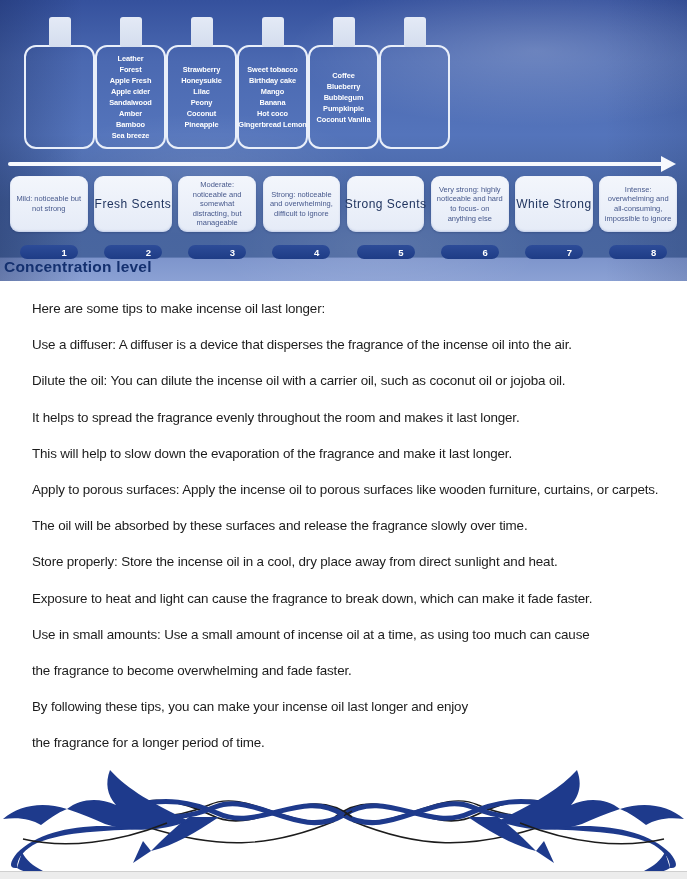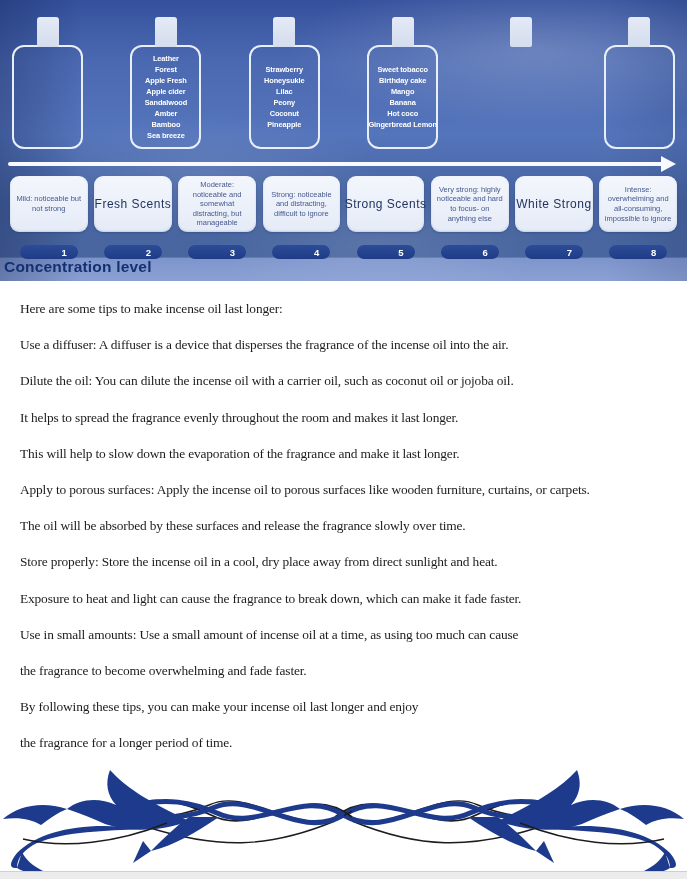--- a/index.html
+++ b/index.html
@@ -13,21 +13,21 @@
   .banner{
     position:absolute;top:0;left:0;width:687px;height:281px;
     background:
       radial-gradient(60% 45% at 78% 18%, rgba(255,255,255,.20), rgba(255,255,255,0) 60%),
       radial-gradient(45% 40% at 30% 62%, rgba(255,255,255,.10), rgba(255,255,255,0) 55%),
       radial-gradient(40% 35% at 55% 88%, rgba(255,255,255,.10), rgba(255,255,255,0) 60%),
       linear-gradient(90deg, rgba(9,22,66,.28), rgba(9,22,66,0) 12%, rgba(9,22,66,0) 88%, rgba(9,22,66,.12)),
       linear-gradient(180deg, #35519d 0%, #4b69b1 22%, #5474bb 48%, #47649f 72%, #49669f 91.4%, #7e95cc 92%, #8ba1d4 100%);
   }
 
-  .bottles-row{position:absolute;top:17px;left:0;right:0;display:flex;justify-content:space-between;padding:0 12px;}
+  .bottles-row{position:absolute;top:17px;left:0;right:0;display:flex;padding:0 24px;}
   .bottle-col{width:71px;display:flex;flex-direction:column;align-items:center;}
   .bottle-cap{
     width:22px;height:30px;margin-bottom:-2px;position:relative;z-index:1;
     background:linear-gradient(180deg,#e4eaf6,#d4ddee);
     border-radius:3px 3px 2px 2px;
   }
   .bottle-body{
     box-sizing:border-box;width:71px;height:104px;
     border:2.5px solid #e9effa;border-radius:12px;
     display:flex;flex-direction:column;justify-content:center;align-items:center;
@@ -67,21 +67,21 @@
     display:flex;align-items:center;justify-content:flex-end;padding-right:11px;
   }
   .pill-number{color:#ffffff;font-size:9.5px;font-weight:bold;}
 
   .axis-label{
     position:absolute;left:4px;top:258px;
     color:var(--label-navy,#14306f);font-size:15.5px;font-weight:bold;letter-spacing:.2px;text-align:center;
   }
 
   
-  .tips{position:absolute;top:286px;left:0;width:687px;padding:5px 20px 0 20px;box-sizing:border-box;font-family:Liberation Serif, serif;}
+  .tips{position:absolute;top:286px;left:0;width:687px;padding:5px 20px 0 32px;box-sizing:border-box;}
   .tips p{margin:0;font-size:13.4px;line-height:36.2px;color:var(--body-text,#1c1c1c);letter-spacing:-.15px;white-space:nowrap;}
 
   
   .flourish{position:absolute;left:0;top:757px;width:687px;height:114px;}
   .bottom-band{
     position:absolute;left:0;bottom:0;width:100%;height:7px;
     background:#ececec;border-top:1px solid #cfcfcf;
   }
 </style>
 </head>
@@ -125,20 +125,27 @@
           <div class="scent-line">Sweet tobacco</div>
           <div class="scent-line">Birthday cake</div>
           <div class="scent-line">Mango</div>
           <div class="scent-line">Banana</div>
           <div class="scent-line">Hot coco</div>
           <div class="scent-line">Gingerbread Lemon</div>
         </div>
       </div>
       <div class="bottle-col">
         <div class="bottle-cap"></div>
+        <div class="bottle-body">
+          <div class="scent-line">Coffee</div>
+          <div class="scent-line">Blueberry</div>
+          <div class="scent-line">Bubblegum</div>
+          <div class="scent-line">Pumpkinpie</div>
+          <div class="scent-line">Coconut Vanilla</div>
+        </div>
       </div>
       <div class="bottle-col">
         <div class="bottle-cap"></div>
         <div class="bottle-body"></div>
       </div>
     </div>
 
   <div class="scale-arrow"></div>
 
   <div class="levels-row">
@@ -146,21 +153,21 @@
   <div class="level-box">
         <div class="level-text">Mild: noticeable but not strong</div>
       </div>
       <div class="level-box">
         <div class="level-text emphasis">Fresh Scents</div>
       </div>
       <div class="level-box">
         <div class="level-text">Moderate: noticeable and somewhat distracting, but manageable</div>
       </div>
       <div class="level-box">
-        <div class="level-text">Strong: noticeable and distracting, difficult to ignore</div>
+        <div class="level-text">Strong: noticeable and overwhelming, difficult to ignore</div>
       </div>
       <div class="level-box">
         <div class="level-text emphasis">Strong Scents</div>
       </div>
       <div class="level-box">
         <div class="level-text">Very strong: highly noticeable and hard to focus- on anything else</div>
       </div>
       <div class="level-box">
         <div class="level-text emphasis">White Strong</div>
       </div>

